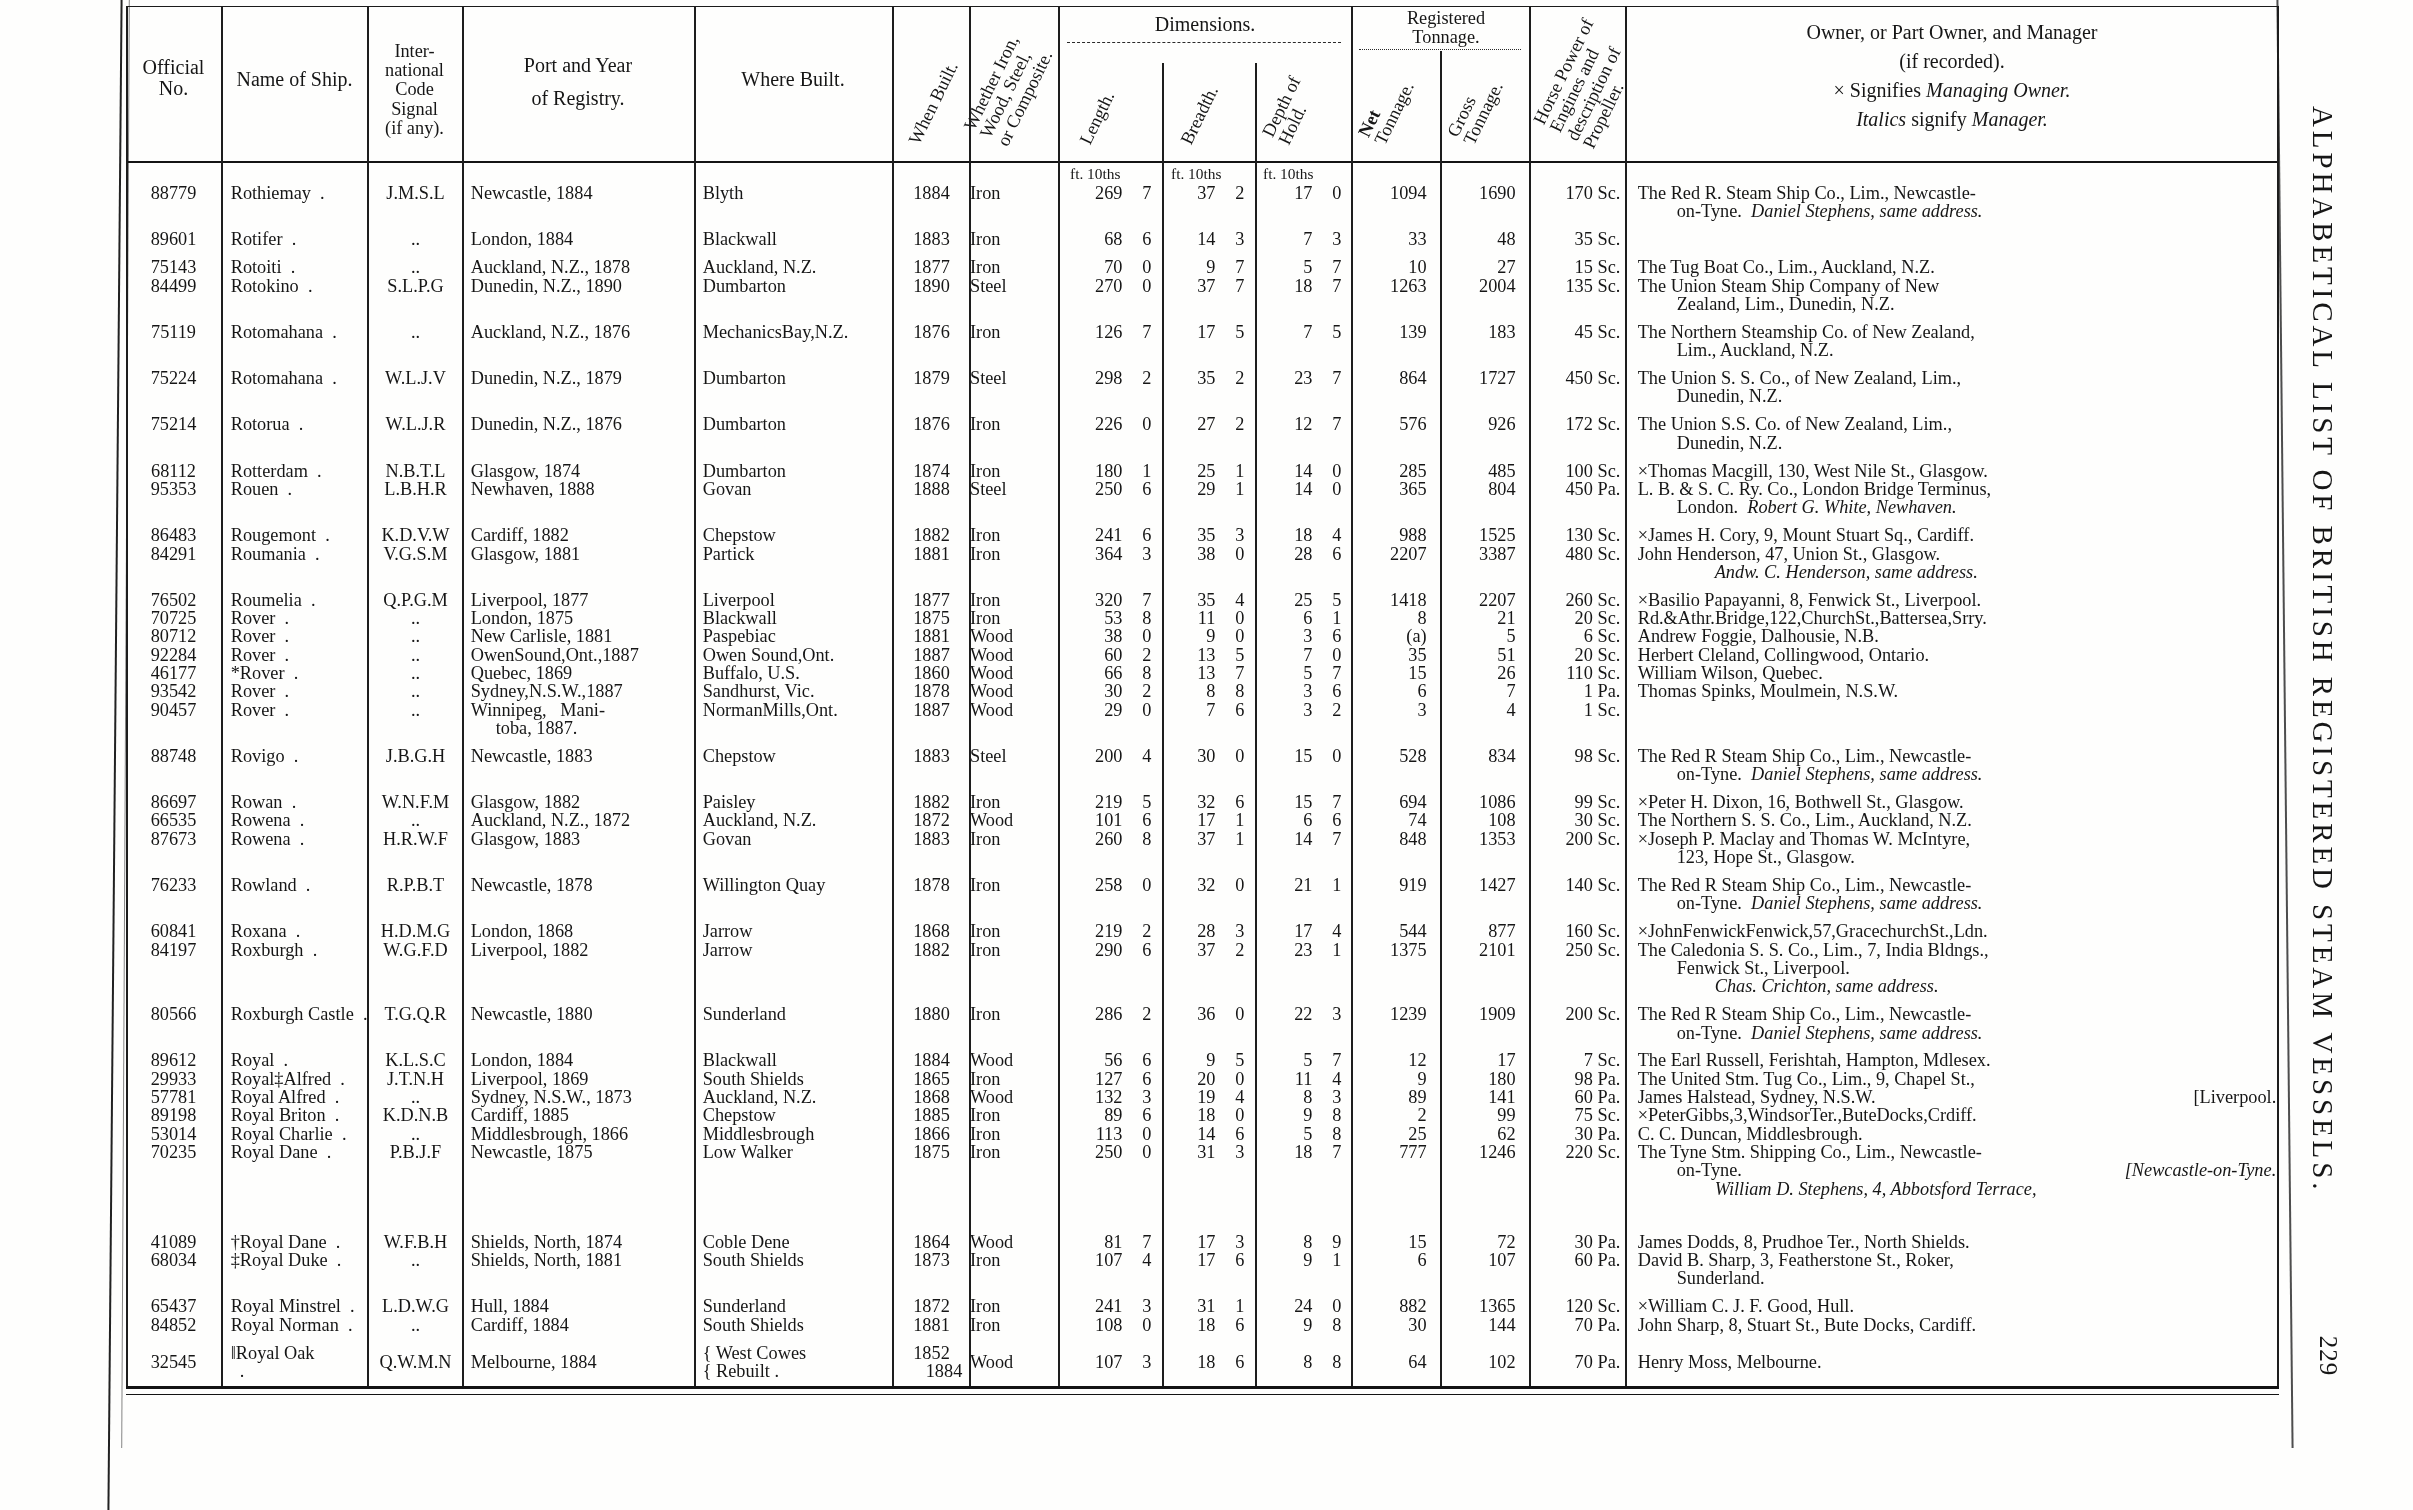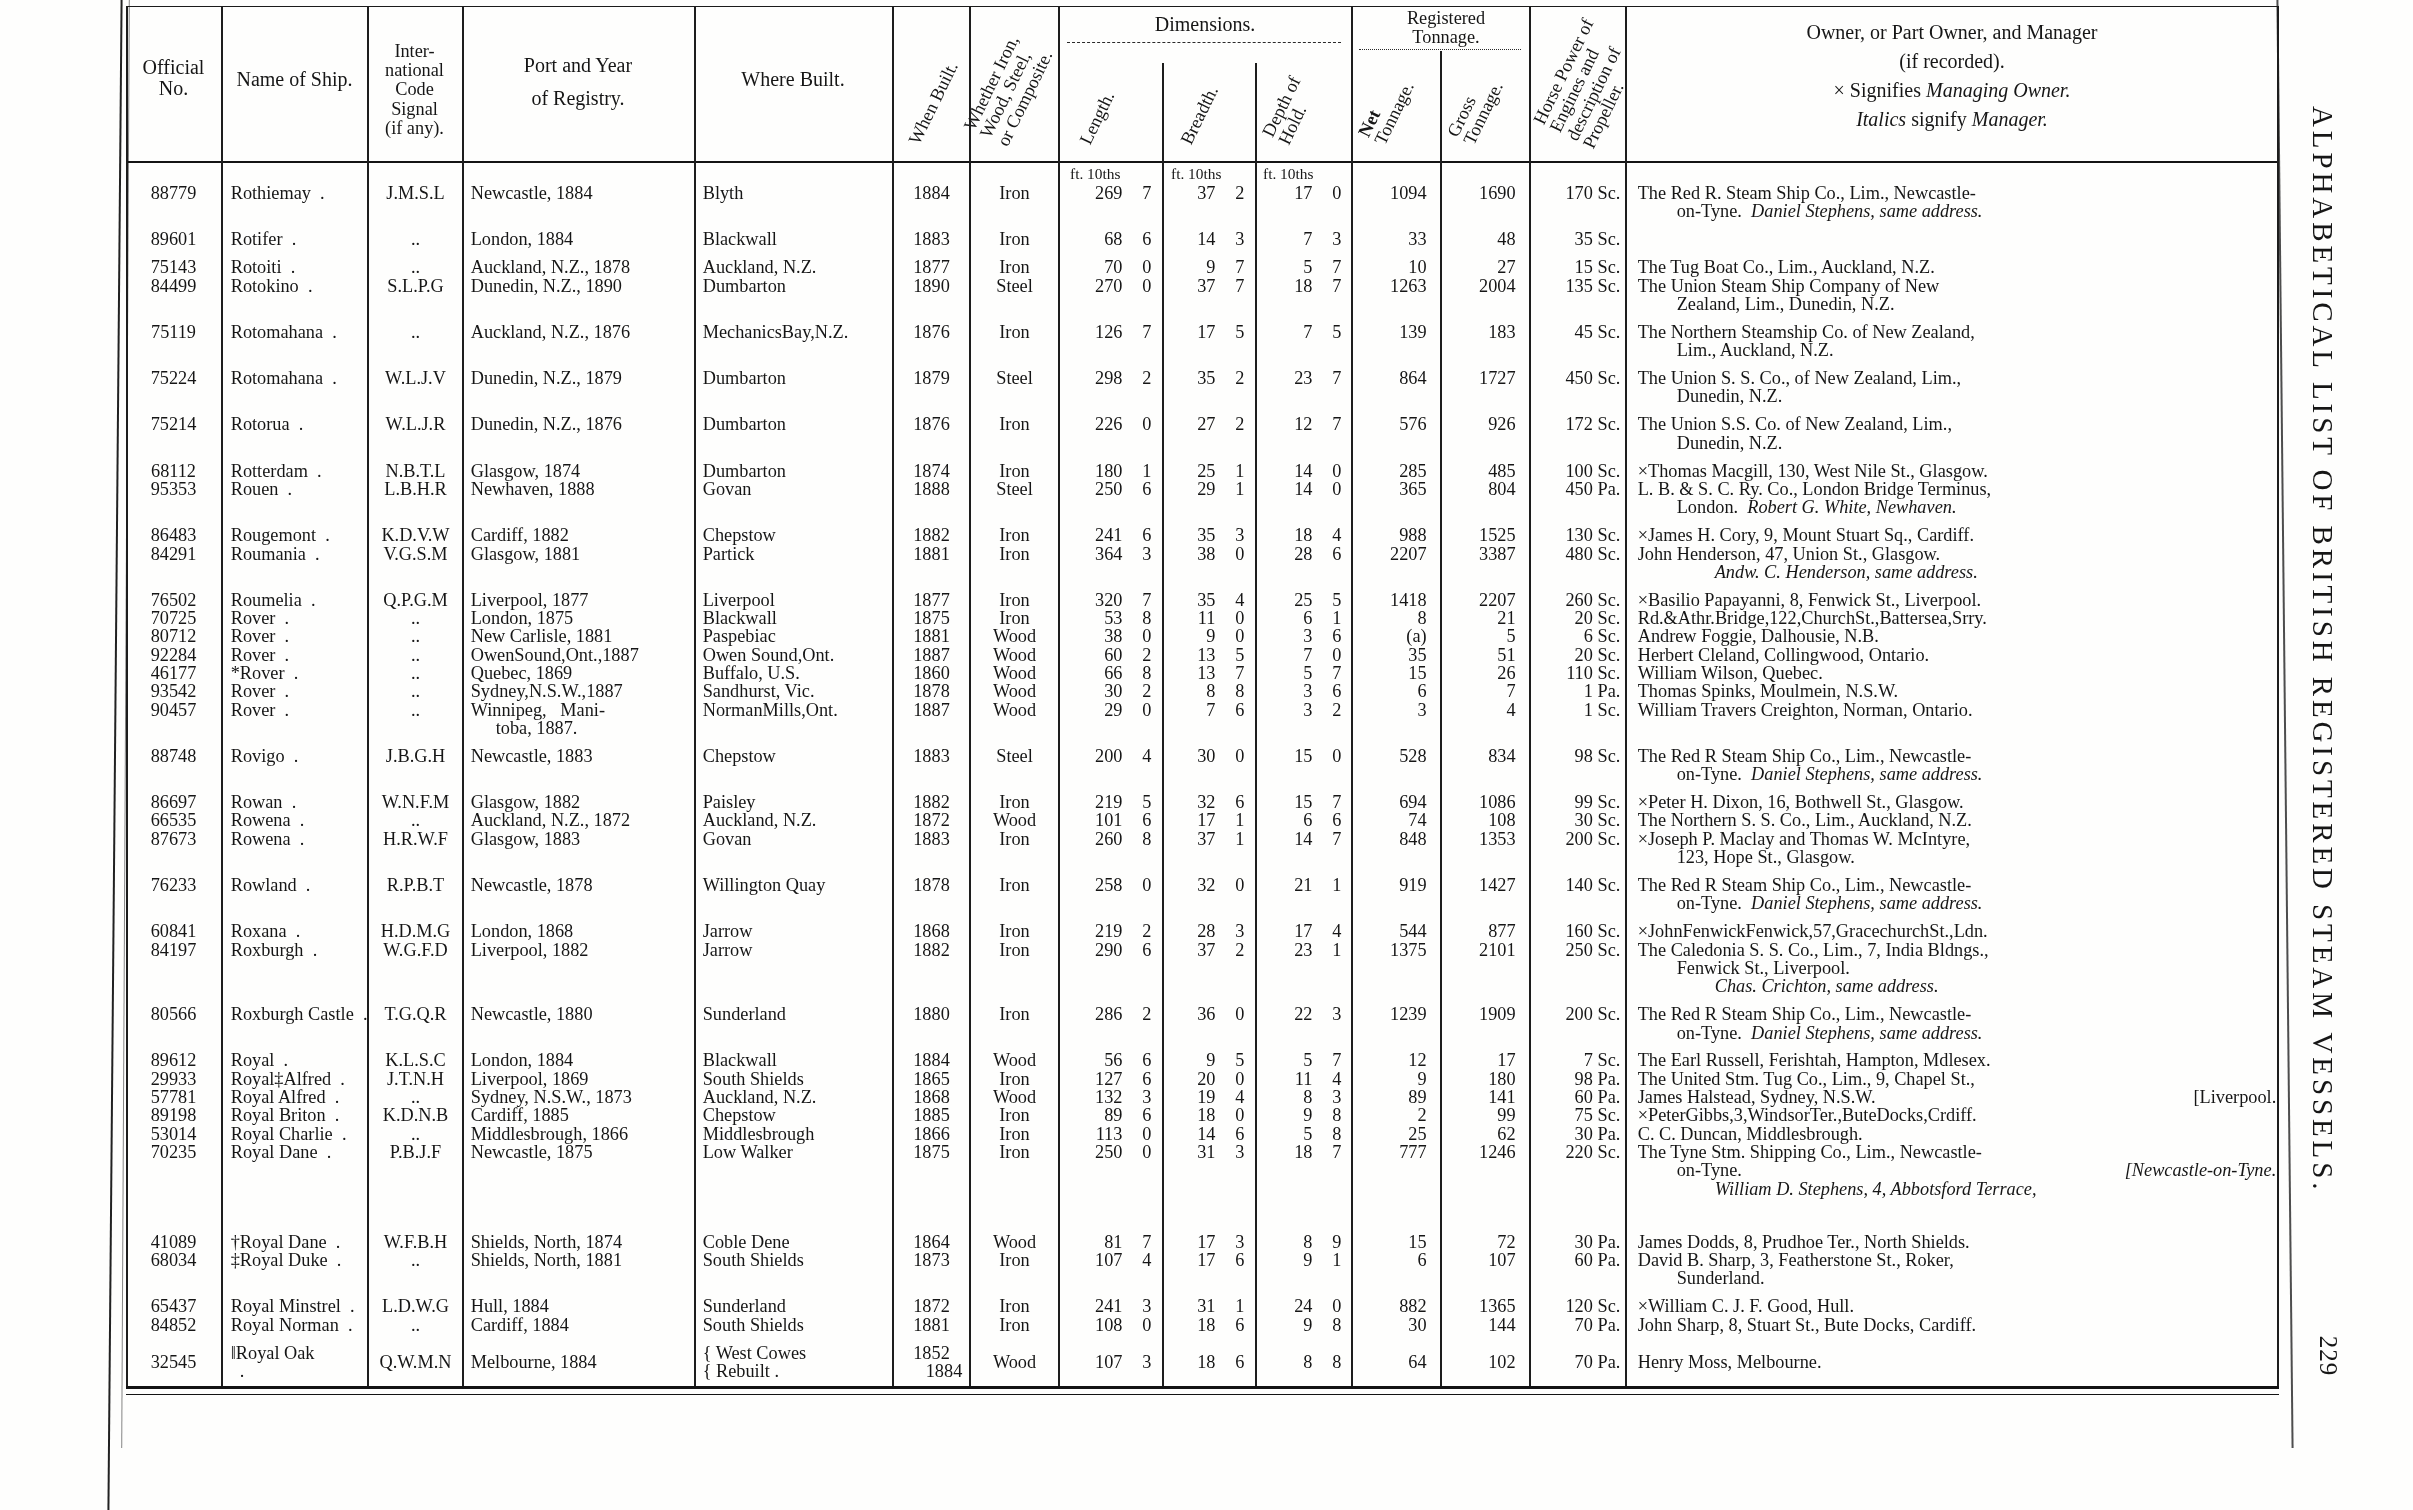--- a/index.html
+++ b/index.html
@@ -36,21 +36,21 @@
   .trow{display:grid;grid-template-columns:95px 147px 95px 232px 198px 77px 89px 104px 93px 97px 89px 89px 97px 654px;}
   .trow.g1{margin-top:9.7px;}
   .trow.g2{margin-top:35px;}
   .c{min-height:18.3px;overflow:visible;}
   .c-no{text-align:center;}
   .c-name{padding-left:9.7px;white-space:nowrap;}
   .c-name::after{content:"\00a0\00a0.";}
   .c-code{text-align:center;}
   .c-port,.c-where{padding-left:7.7px;}
   .c-when{text-align:center;}
-  .c-mat{text-align:center;}
+  .c-mat{text-align:left;}
   .c-dim{display:flex;}
   .c-dim .ft{flex:1;text-align:right;}
   .c-dim .te{width:29px;text-align:right;padding-right:11.6px;}
   .c-num{text-align:right;padding-right:15.4px;}
   .c-hp{text-align:right;padding-right:7.7px;}
   .c-owner{padding-left:9.7px;padding-right:5.8px;display:flex;flex-direction:column;}
   .cont{padding-left:39px;}
   .cont2{padding-left:25px;}
   .iline{padding-left:77px;}
   .it{font-style:italic;}
@@ -749,23 +749,20 @@
                 <span class="ft">7</span>
                 <span class="te">6</span>
               </div>
               <div class="c c-dim">
                 <span class="ft">3</span>
                 <span class="te">2</span>
               </div>
               <div class="c c-num"><span>3</span></div>
               <div class="c c-num"><span>4</span></div>
               <div class="c c-hp"><span>1 Sc.</span></div>
-              <div class="c c-owner">
-                <div><span>William Travers Creighton, Norman, Ontario.</span></div>
-              </div>
             </div>
             <div class="trow g1">
               <div class="c c-no"><span>88748</span></div>
               <div class="c c-name"><span>Rovigo</span></div>
               <div class="c c-code"><span>J.B.G.H</span></div>
               <div class="c c-port">
                 <div>Newcastle, 1883</div>
               </div>
               <div class="c c-where">
                 <div>Chepstow</div>

